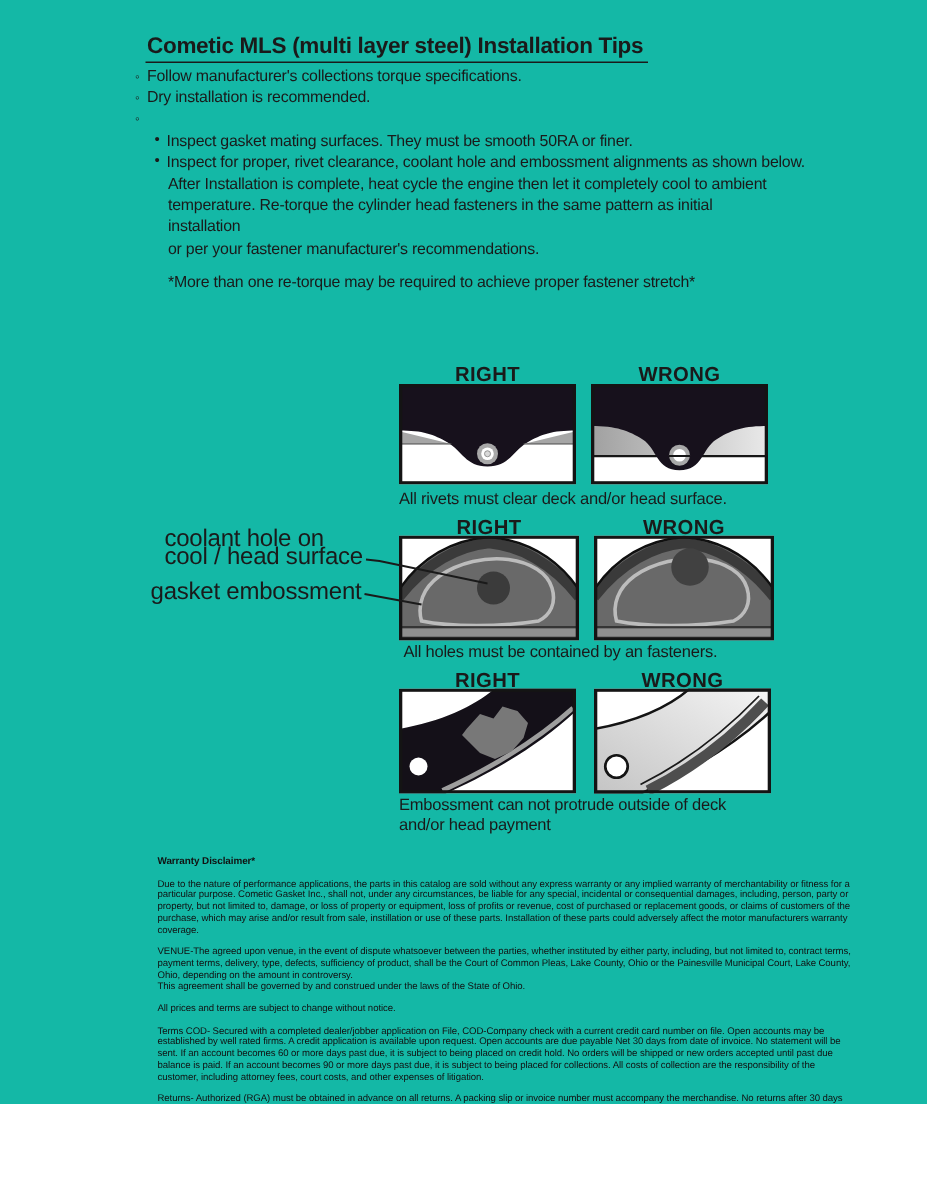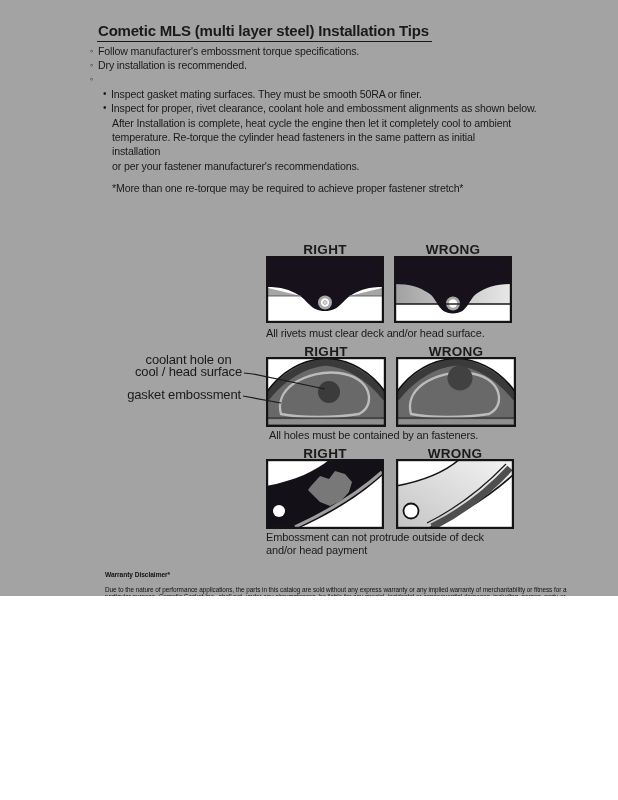--- a/index.html
+++ b/index.html
@@ -1,57 +1,57 @@
 <!DOCTYPE html>
 <html><head>
 <meta charset="utf-8">
 <style>
   html,body{margin:0;padding:0;background:#fff;}
-  .page{position:relative;width:618px;height:596px;background:#a3a3a3;overflow:hidden;
+  .page{position:relative;width:618px;height:736px;background:#14b8a6;overflow:hidden;
         font-family:"Liberation Sans", sans-serif;color:#1a1a1a;}
   .title{position:absolute;left:97px;top:22px;font-size:15px;font-weight:bold;
          letter-spacing:-0.2px;border-bottom:1.6px solid #1a1a1a;padding:0 3px 2px 1px;}
   .bullets{position:absolute;left:90px;top:44px;font-size:10.6px;line-height:14.2px;
            letter-spacing:-0.15px;white-space:nowrap;}
   .bullet-row{display:flex;}
   .bullet-row .marker{width:8px;font-size:9px;}
   .bullet-row.sub{padding-left:13px;}
   .bullet-row.sub .marker{font-size:10px;}
   .diesel{position:absolute;left:112px;top:116px;width:410px;font-size:10.6px;
           line-height:14.2px;letter-spacing:-0.15px;}
   .diesel h2{margin:0 0 6px 0;font-size:12.6px;font-weight:bold;letter-spacing:-0.2px;}
   .diesel p{margin:0 0 8px 0;white-space:pre-line;}
   .figures{position:absolute;left:0;top:241px;width:618px;height:322px;margin-left:29px;}
   .fig-label{position:absolute;font-size:13.5px;font-weight:bold;letter-spacing:0.3px;
              text-align:center;}
   .fig-box{position:absolute;}
   .fig-caption{position:absolute;font-size:11px;letter-spacing:-0.15px;line-height:13px;
                white-space:pre-line;}
-  .side-label{position:absolute;font-size:13px;letter-spacing:-0.15px;line-height:12px;
-              text-align:center;white-space:nowrap;}
+  .side-label{position:absolute;font-size:16px;letter-spacing:-0.15px;line-height:12px;
+              text-align:left;white-space:nowrap;}
   .leader-overlay{position:absolute;left:0;top:0;width:618px;height:322px;pointer-events:none;}
   .warranty{position:absolute;left:105px;top:571px;width:466px;font-size:6.4px;
             line-height:7.7px;letter-spacing:-0.05px;color:#111;}
   .warranty h3{margin:0 0 7px 0;font-size:6.6px;font-weight:bold;}
   .warranty p{margin:0 0 7px 0;}
   .warranty p.no-gap{margin-bottom:0;}
   .page-code{position:absolute;left:391px;top:760px;font-size:13.5px;color:#2e2e2e;
              letter-spacing:0.2px;}
 </style>
 </head>
 <body>
 
 <div class="page">
 
   <div class="title">Cometic MLS (multi layer steel) Installation Tips</div>
 
   <div class="bullets">
     <div class="bullet-row">
       <span class="marker">◦</span>
-      <span>Follow manufacturer's embossment torque specifications.</span>
+      <span>Follow manufacturer's collections torque specifications.</span>
     </div>
     <div class="bullet-row">
       <span class="marker">◦</span>
       <span>Dry installation is recommended.</span>
     </div>
     <div class="bullet-row">
       <span class="marker">◦</span>
     </div>
     <div class="bullet-row sub">
       <span class="marker">•</span>

